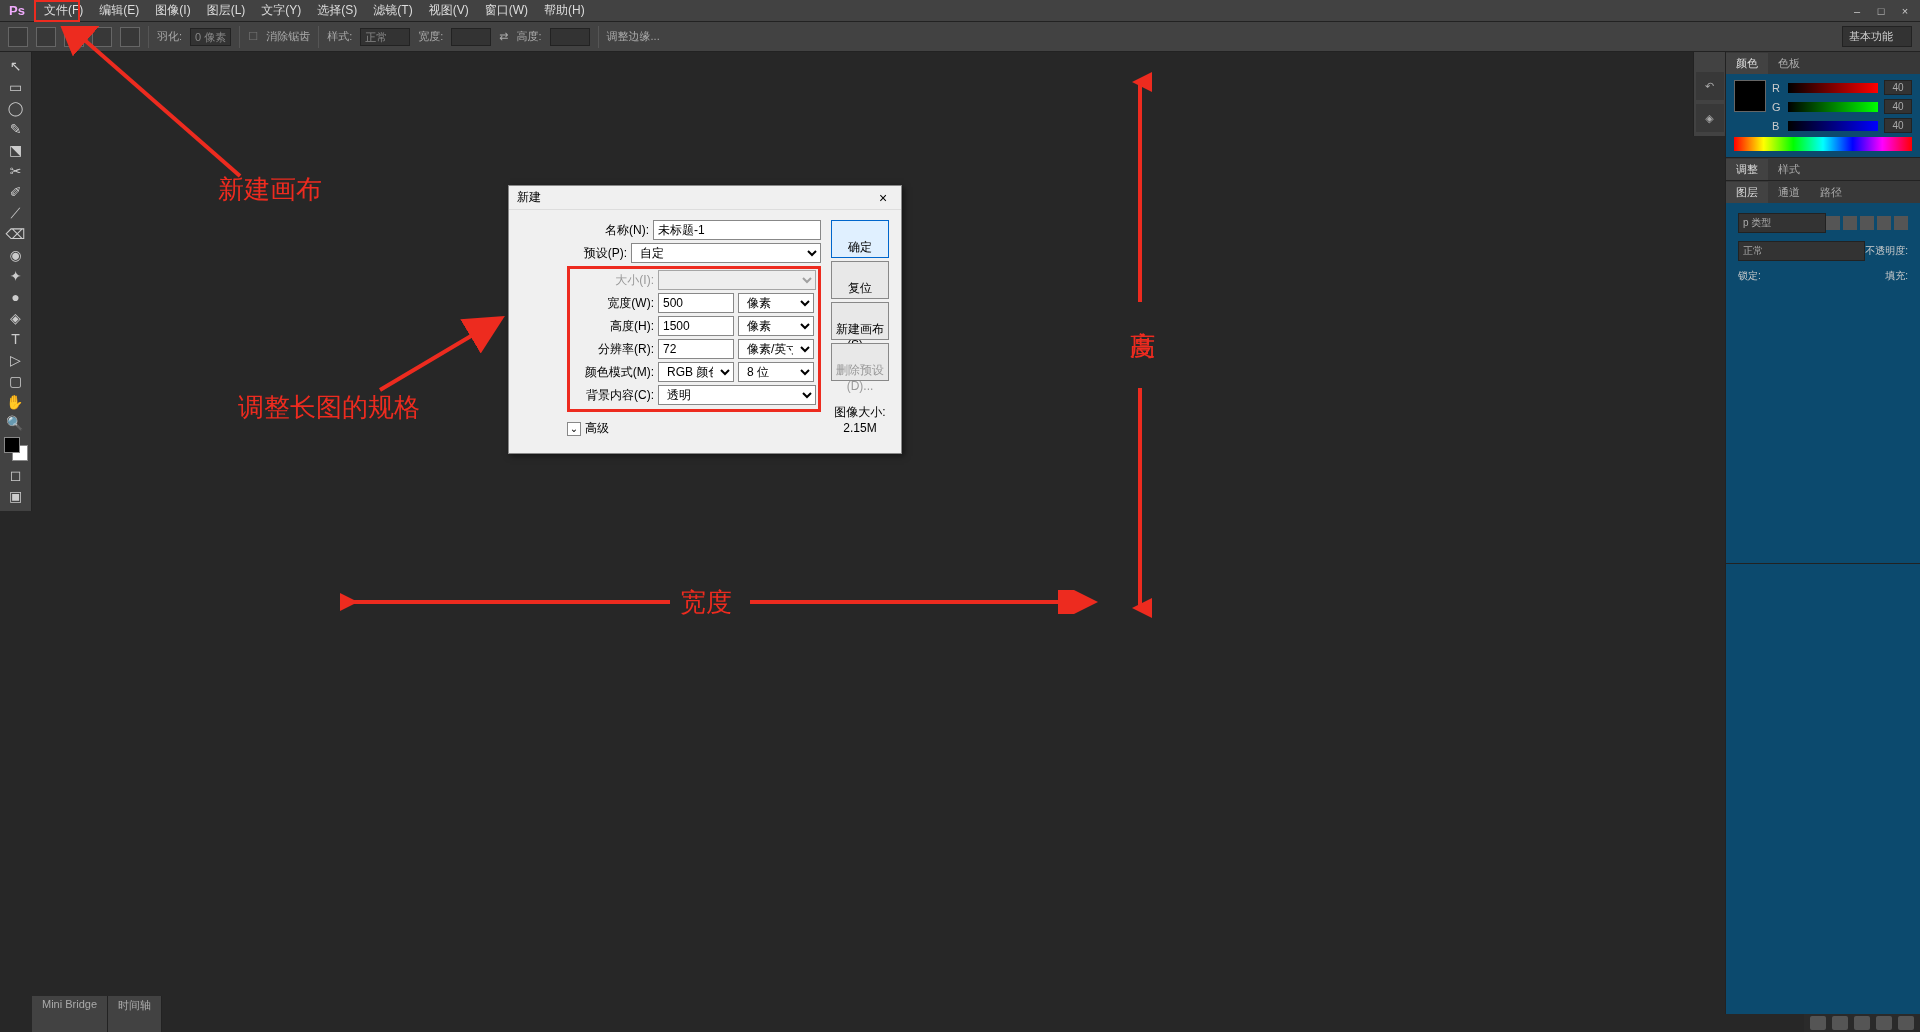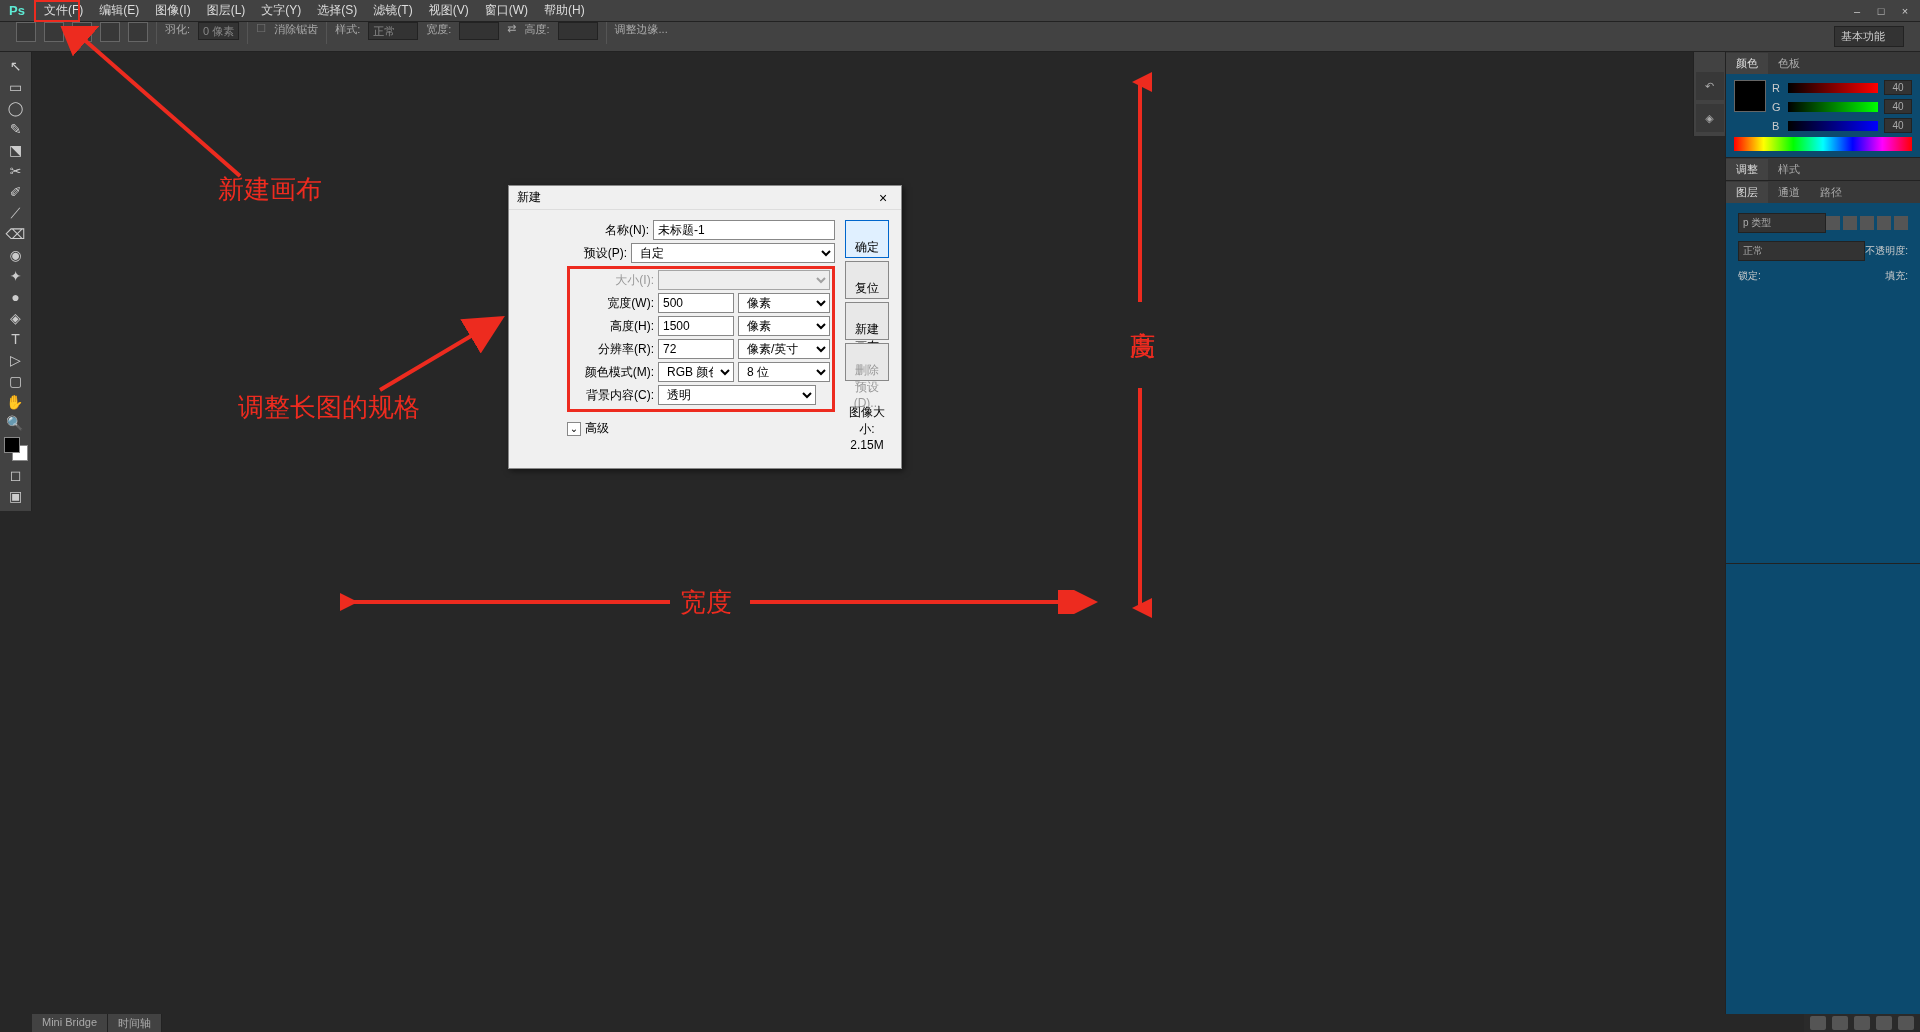--- a/index.html
+++ b/index.html
@@ -1,26 +1,26 @@
 <!DOCTYPE html>
 <html><head>
 <meta charset="utf-8">
 <style>
 * { margin: 0; padding: 0; box-sizing: border-box; font-family: "Microsoft YaHei", Arial, sans-serif; }
 body { background: #272727; width: 1920px; height: 1032px; overflow: hidden; position: relative; color: #ccc; font-size: 11px; }
 
 
 .menubar { height: 22px; background: #424242; display: flex; align-items: center; padding: 0 4px; border-bottom: 1px solid #222; }
-.ps-logo { width: 26px; height: 18px; display: flex; align-items: center; justify-content: center; color: #5eead4; font-weight: bold; font-size: 13px; margin-right: 6px; }
+.ps-logo { width: 26px; height: 18px; display: flex; align-items: center; justify-content: center; color: #f0abfc; font-weight: bold; font-size: 13px; margin-right: 6px; }
 .menu-item { padding: 2px 8px; color: #ddd; cursor: pointer; font-size: 12px; }
 .win-controls { margin-left: auto; display: flex; gap: 2px; }
 .win-btn { width: 22px; height: 14px; display: flex; align-items: center; justify-content: center; color: #ccc; cursor: pointer; }
 
 
-.options-bar { height: 30px; background: #424242; display: flex; padding: 0 16px; border-bottom: 1px solid #222; gap: 8px; font-size: 11px; color: #aaa; }
+.options-bar { height: 30px; background: #424242; display: flex; align-items: center; padding: 0 8px; border-bottom: 1px solid #222; gap: 8px; font-size: 11px; color: #aaa; }
 .opt-icon { width: 20px; height: 20px; border: 1px solid #666; background: #383838; }
 .opt-sep { width: 1px; height: 22px; background: #555; }
 .opt-field { background: #333; border: 1px solid #222; padding: 1px 4px; color: #888; height: 18px; min-width: 40px; }
 .opt-right { margin-left: auto; display: flex; align-items: center; gap: 6px; }
 .opt-dropdown { background: #333; border: 1px solid #222; padding: 2px 18px 2px 6px; color: #ccc; position: relative; }
 
 
 .tools-panel { position: absolute; left: 0; top: 52px; width: 32px; background: #424242; border-right: 1px solid #222; padding: 4px 0; z-index: 5; }
 .tool-btn { width: 28px; height: 20px; margin: 0 auto 1px; display: flex; align-items: center; justify-content: center; color: #ccc; cursor: pointer; font-size: 14px; }
 .tool-swatch { width: 24px; height: 24px; margin: 4px auto; position: relative; }
@@ -50,33 +50,33 @@
 .layers-dropdown { background: #333; border: 1px solid #222; padding: 2px 4px; color: #aaa; font-size: 10px; flex: 1; }
 
 
 .icon-strip { position: absolute; right: 195px; top: 52px; width: 32px; background: #424242; border-left: 1px solid #222; padding-top: 20px; z-index: 5; }
 .strip-icon { width: 28px; height: 28px; margin: 0 auto 4px; background: #383838; display: flex; align-items: center; justify-content: center; color: #aaa; }
 
 
 .canvas-area { position: absolute; left: 32px; right: 227px; top: 52px; bottom: 18px; background: #272727; }
 
 
-.bottom-tabs { position: absolute; left: 32px; bottom: 0; height: 18px; display: flex; background: #333; z-index: 5; text-align: center; }
+.bottom-tabs { position: absolute; left: 32px; bottom: 0; height: 36px; display: flex; background: #333; z-index: 5; text-align: center; }
 .bottom-tab { padding: 2px 10px; color: #aaa; font-size: 11px; border-right: 1px solid #222; cursor: pointer; background: #424242; }
 
 
 .dialog { position: absolute; left: 508px; top: 185px; width: 394px; background: #f0f0f0; border: 1px solid #888; box-shadow: 2px 2px 6px rgba(0,0,0,0.5); z-index: 100; color: #000; font-size: 12px; }
 .dialog-title { height: 24px; display: flex; align-items: center; padding: 0 8px; background: #f0f0f0; border-bottom: 1px solid #ddd; }
 .dialog-close { margin-left: auto; font-size: 14px; cursor: pointer; width: 20px; text-align: center; }
 .dialog-body { padding: 10px 12px 16px; display: flex; gap: 10px; }
 .dialog-form { flex: 1; margin-left: 46px; }
 .form-row { display: flex; align-items: center; margin-bottom: 3px; gap: 4px; }
 .form-label { text-align: right; width: 82px; font-size: 12px; white-space: nowrap; }
 .form-input { flex: 1; border: 1px solid #888; padding: 2px 4px; font-size: 12px; height: 20px; background: #fff; }
-.form-select { border: 1px solid #888; padding: 1px 4px; font-size: 12px; height: 20px; background: #fff; width: 92px; }
+.form-select { border: 1px solid #888; padding: 1px 4px; font-size: 12px; height: 20px; background: #fff; width: 76px; }
 .form-select.wide { width: 158px; }
 .dialog-btns { display: flex; flex-direction: column; gap: 3px; width: 86px; }
 .dlg-btn { border: 1px solid #888; background: #e8e8e8; padding: 18px 4px; font-size: 12px; cursor: pointer; height: 22px; }
 .dlg-btn.primary { border: 1px solid #0066cc; background: #e0f0ff; }
 .dlg-btn.disabled { color: #999; }
 .red-box { border: 3px solid #ed2b1f; padding: 1px 2px; margin: 2px 0 6px; }
 .advanced-row { display: flex; align-items: center; gap: 4px; margin-top: 8px; }
 .chevron { display: inline-block; border: 1px solid #888; background:#fff; width: 14px; height:14px; text-align:center; line-height:12px; font-size:10px;}
 .image-size { text-align: center; margin-top: 20px; font-size: 12px; }
 

